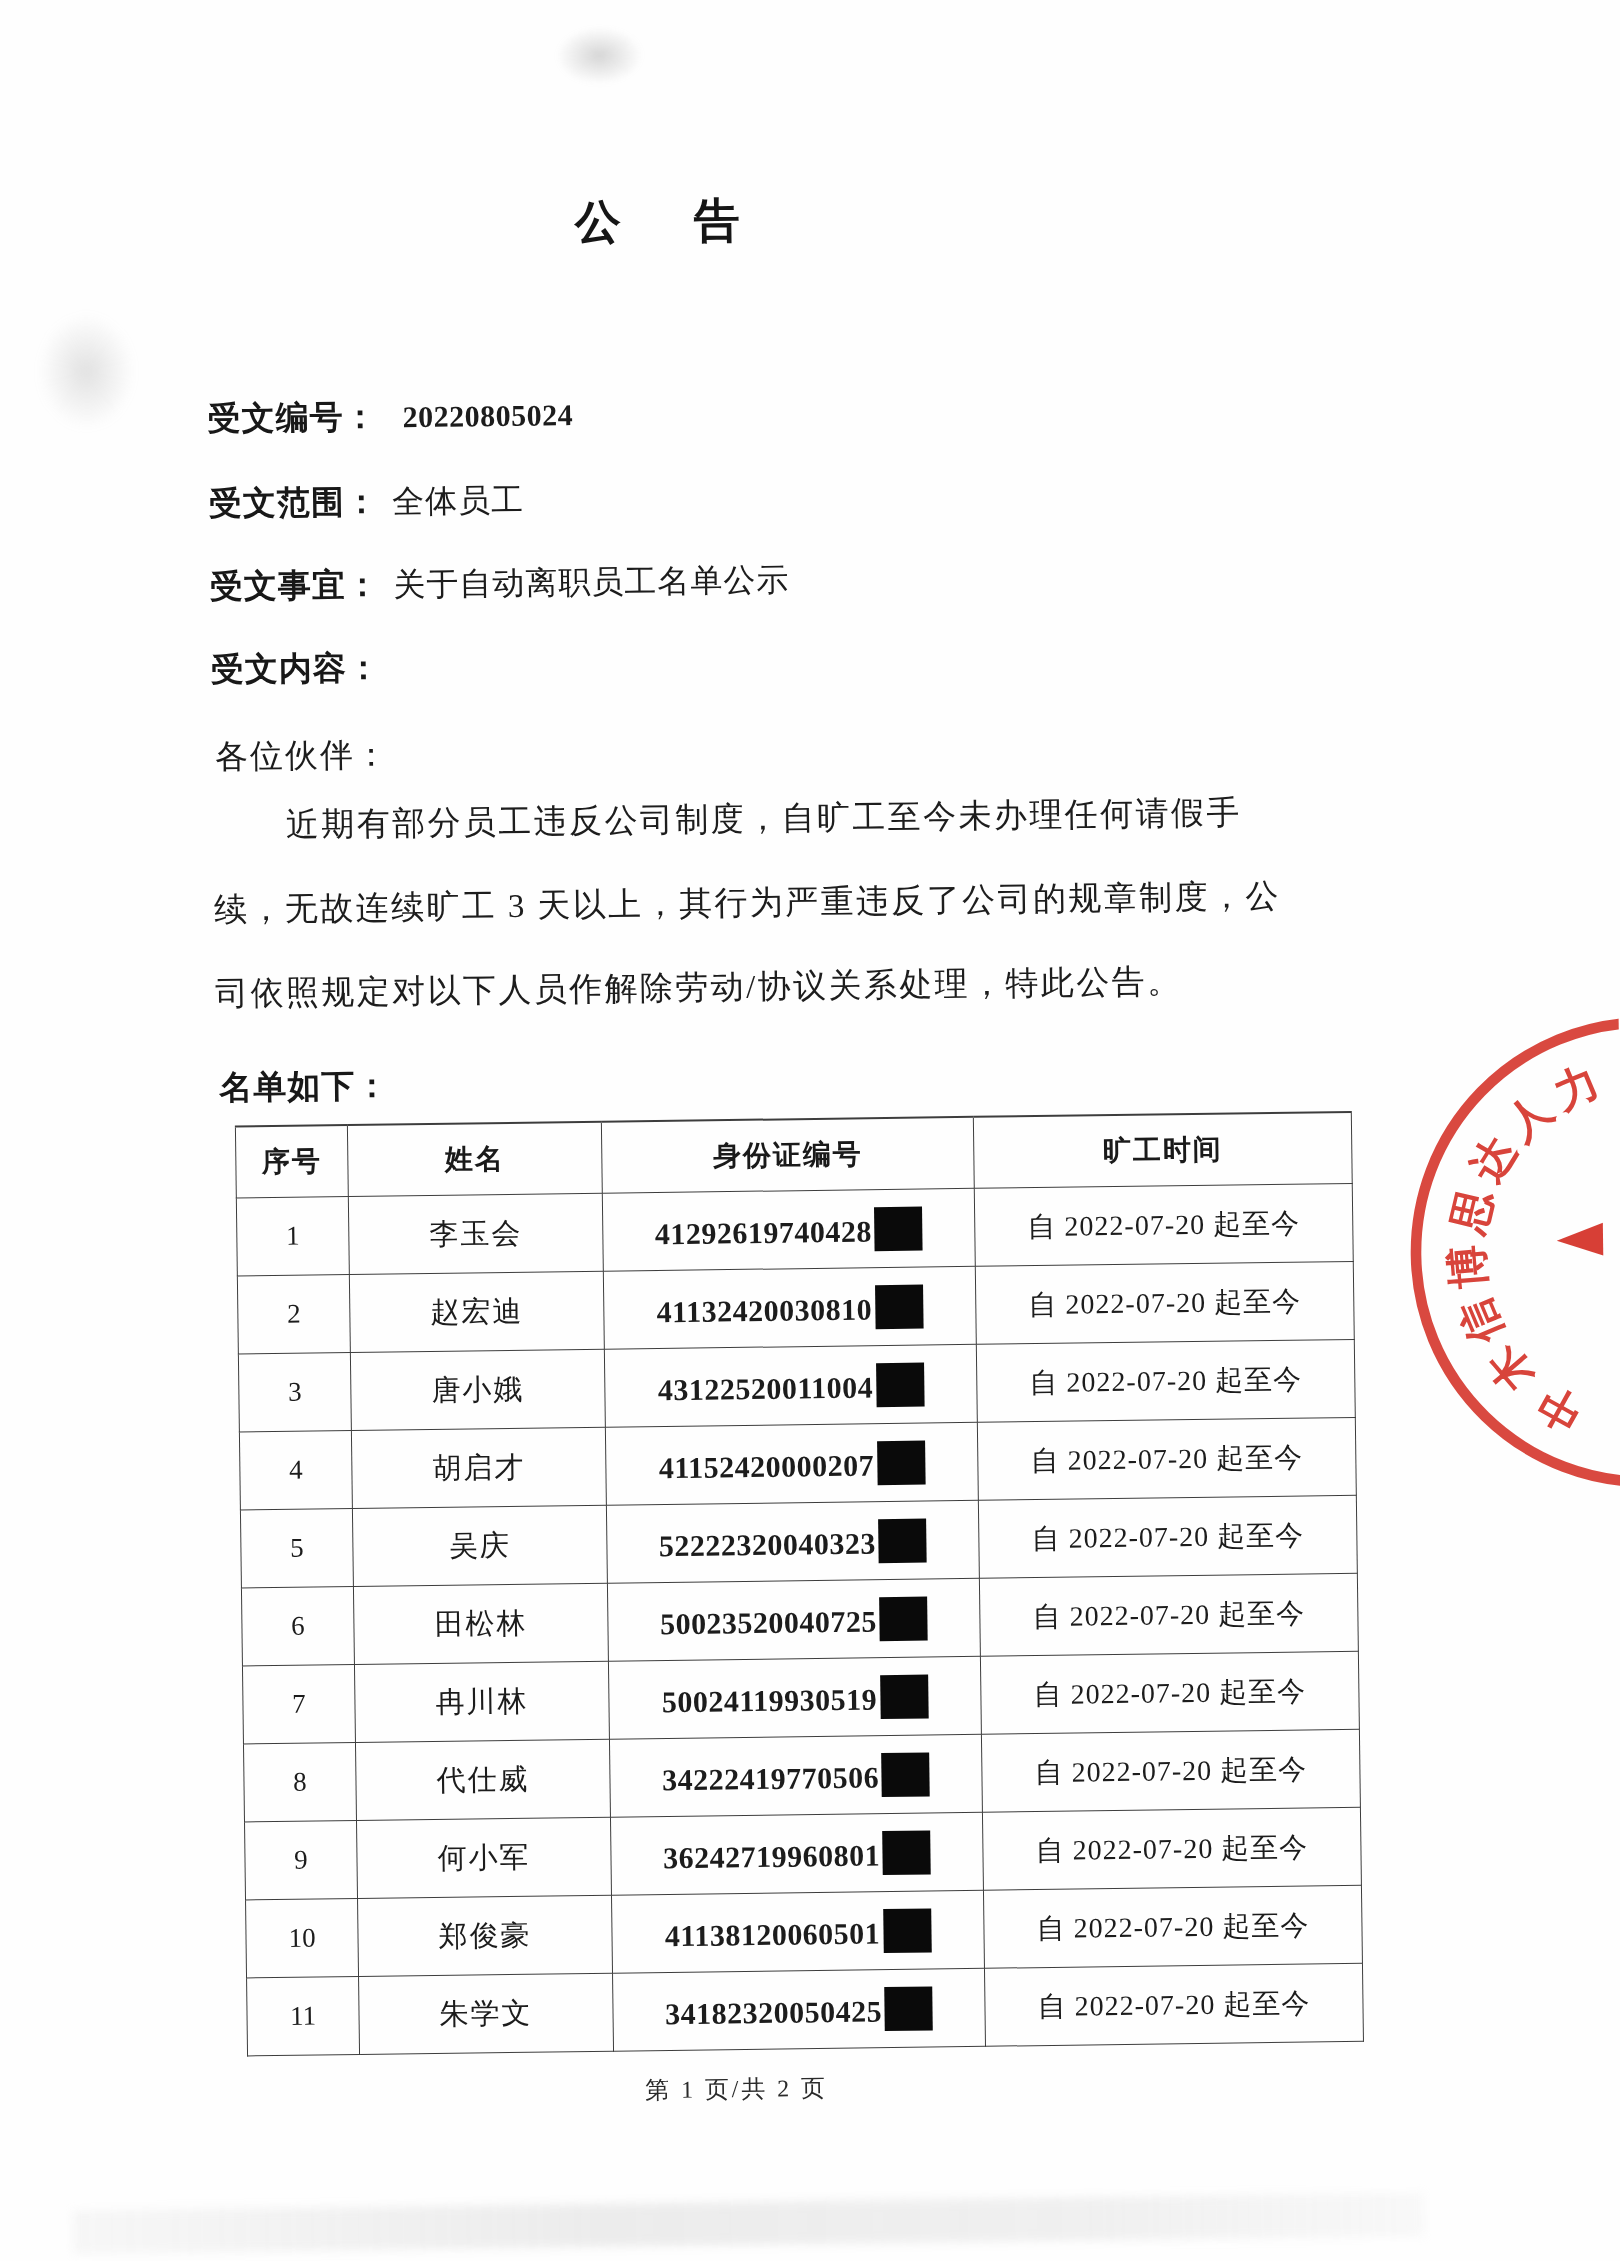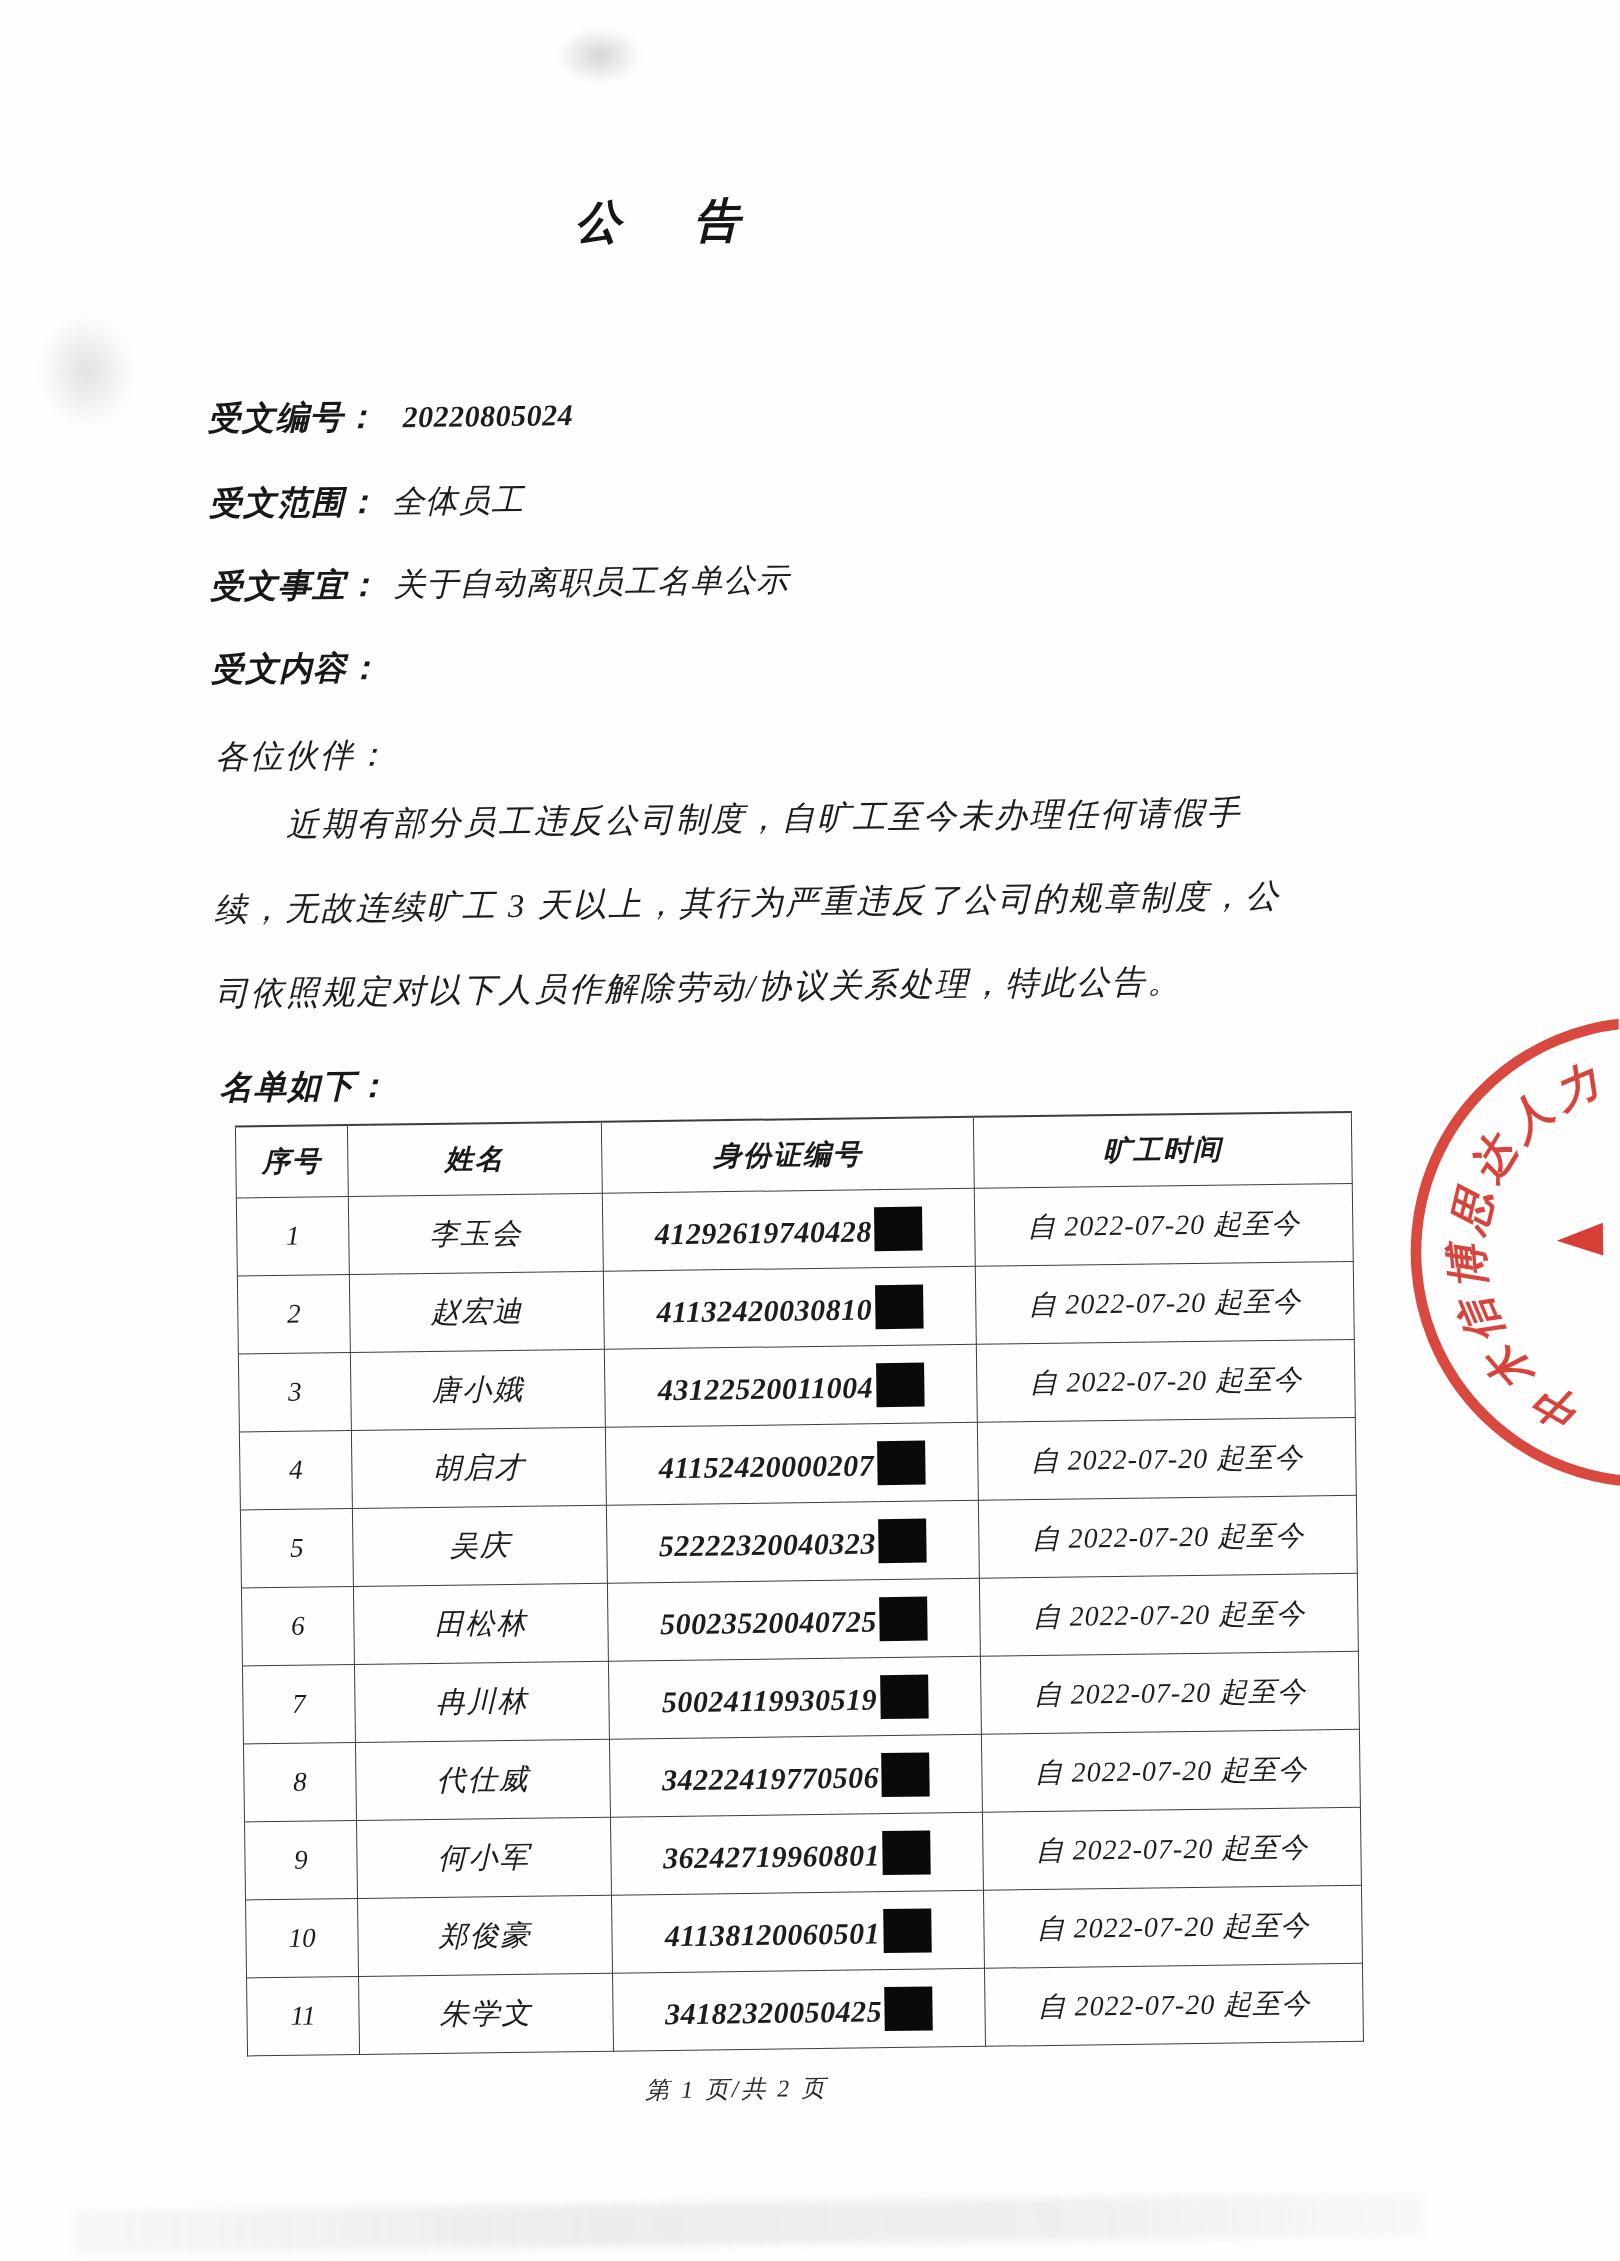--- a/index.html
+++ b/index.html
@@ -1,21 +1,20 @@
 <!DOCTYPE html>
 <html><head>
 <meta charset="utf-8">
 <style>
   html,body { margin:0; padding:0; background:#ffffff; }
   body { width:1620px; height:2261px; overflow:hidden; }
   .page {
     position:relative; width:1620px; height:2261px;
     background:#fefefe; color:#1c1c1c;
     font-family:"Liberation Serif","DejaVu Serif",serif;
-    font-style:italic;
   }
   .scan { position:absolute; left:0; top:0; right:0; bottom:0; transform:rotate(-0.75deg); transform-origin:50% 50%; }
   .abs { position:absolute; }
 
   .title {
     left:0; top:189px; width:1352px; text-align:center;
     font-size:46px; font-weight:bold; letter-spacing:13.5px; color:#161616;
   }
 
   .field { left:217px; height:46px; white-space:nowrap; }

